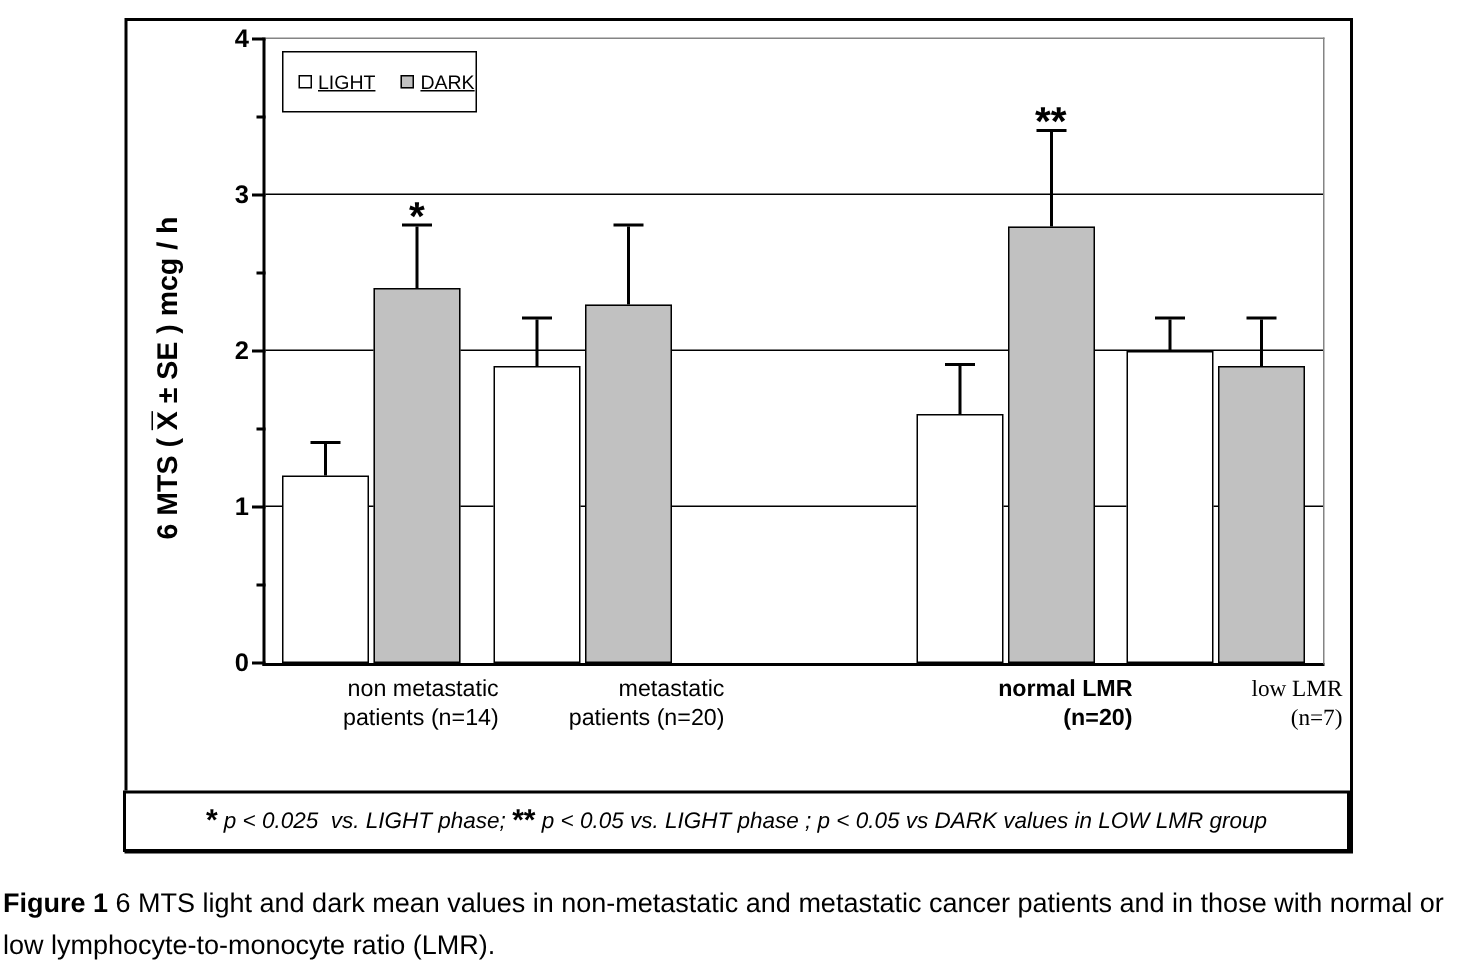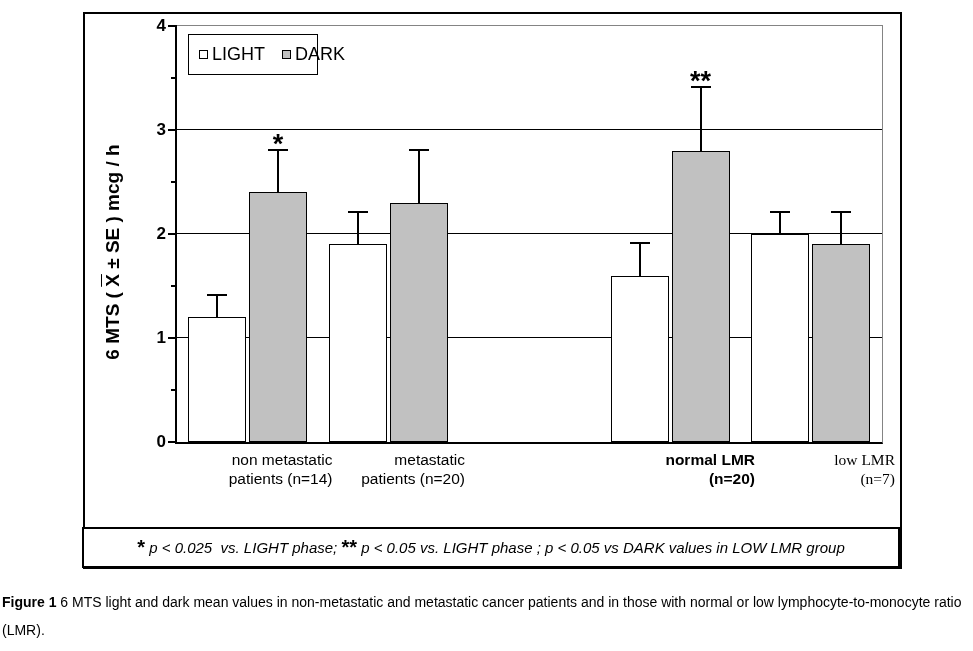--- a/index.html
+++ b/index.html
@@ -29,35 +29,35 @@
   .cat-label{position:absolute;top:450px;width:170px;text-align:right;
              font-size:15.5px;line-height:19px;}
 
   .legend{position:absolute;left:188px;top:34px;width:130px;height:41px;
           border:1.5px solid #000;box-sizing:border-box;background:#fff;
           display:flex;align-items:center;padding-left:10px;gap:17px;}
   .legend-entry{display:flex;align-items:center;gap:4px;}
   .swatch{width:9px;height:9px;border:1px solid #000;box-sizing:border-box;display:inline-block;}
   .swatch.light{background:#fff;}
   .swatch.dark{background:#c1c1c1;}
-  .legend-label{font-size:18px;}
+  .legend-label{font-size:13px;text-decoration:underline;}
 
   .y-title{position:absolute;left:113px;top:252px;white-space:nowrap;
            font-weight:bold;font-size:19px;
            transform:translate(-50%,-50%) rotate(-90deg);}
   .xbar{text-decoration:overline;}
 
   .footnote{position:absolute;left:82px;top:527px;width:818px;height:41px;
             border:2px solid #000;box-sizing:border-box;background:#fff;
             display:flex;align-items:center;justify-content:center;
             font-style:italic;font-size:15px;white-space:pre;}
   .fn-star{font-style:normal;font-weight:bold;font-size:20px;line-height:15px;}
 
   .caption{position:absolute;left:0;top:588px;width:973px;
-           font-size:14px;line-height:28px;padding-left:2px;box-sizing:border-box;}
+           font-size:18px;line-height:28px;padding-left:2px;box-sizing:border-box;}
   .caption-label{font-weight:bold;}
 </style>
 </head>
 <body>
 
 <div id="stage">
 
   <div class="outer"></div>
 
   <div class="y-title"><span>6 MTS ( </span><span class="xbar">X</span><span> ± SE )  mcg / h</span></div>
@@ -120,21 +120,21 @@
     <div class="ytick-label" style="top: 16px;">4</div>
     <div class="ytick-major" style="top: 25px;"></div>
     <div class="ytick-minor" style="top: 389px;"></div>
     <div class="ytick-minor" style="top: 285px;"></div>
     <div class="ytick-minor" style="top: 181px;"></div>
     <div class="ytick-minor" style="top: 77px;"></div>
     <div class="cat-label" style="left: 162.5px;">
       <div>non metastatic</div>
       <div>patients (n=14)</div>
     </div>
-    <div class="cat-label" style="left: 295px;">
+    <div class="cat-label" style="left: 313px;">
       <div>metastatic</div>
       <div>patients (n=20)</div>
     </div>
     <div class="cat-label" style="left: 585px; font-weight: bold;">
       <div>normal LMR</div>
       <div>(n=20)</div>
     </div>
     <div class="cat-label" style="left: 725px; font-family: Liberation Serif, serif;">
       <div>low LMR</div>
       <div>(n=7)</div>

